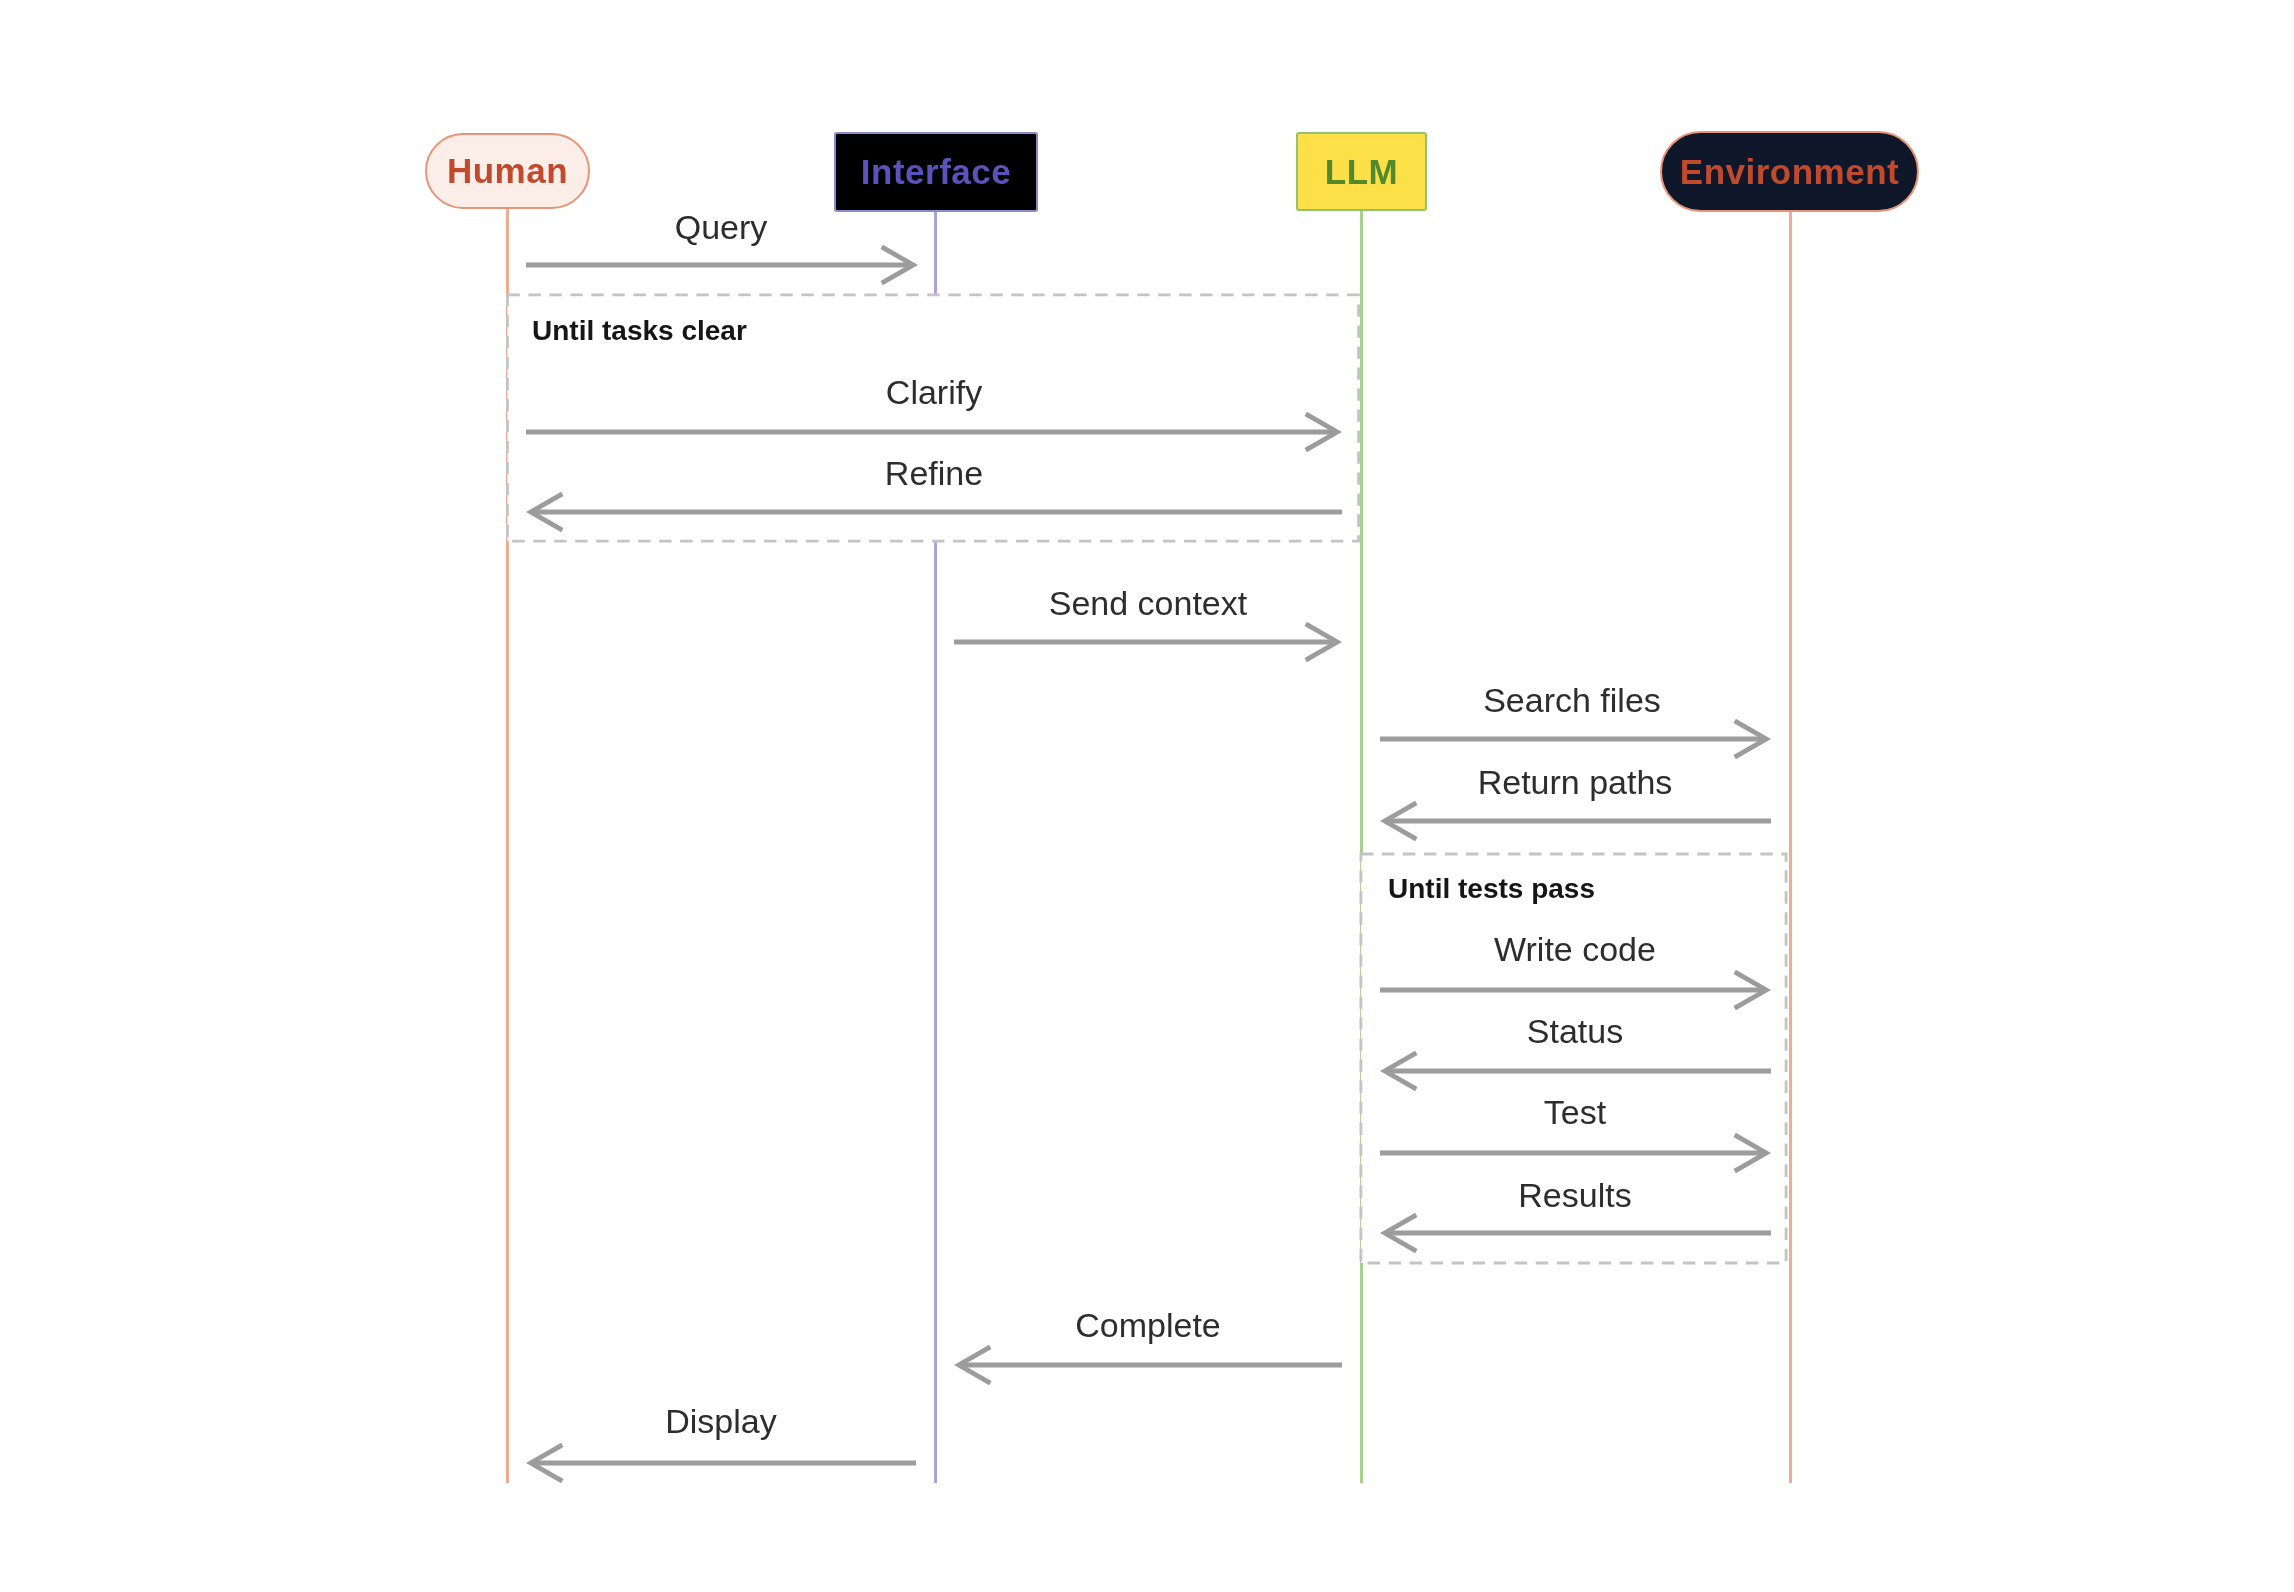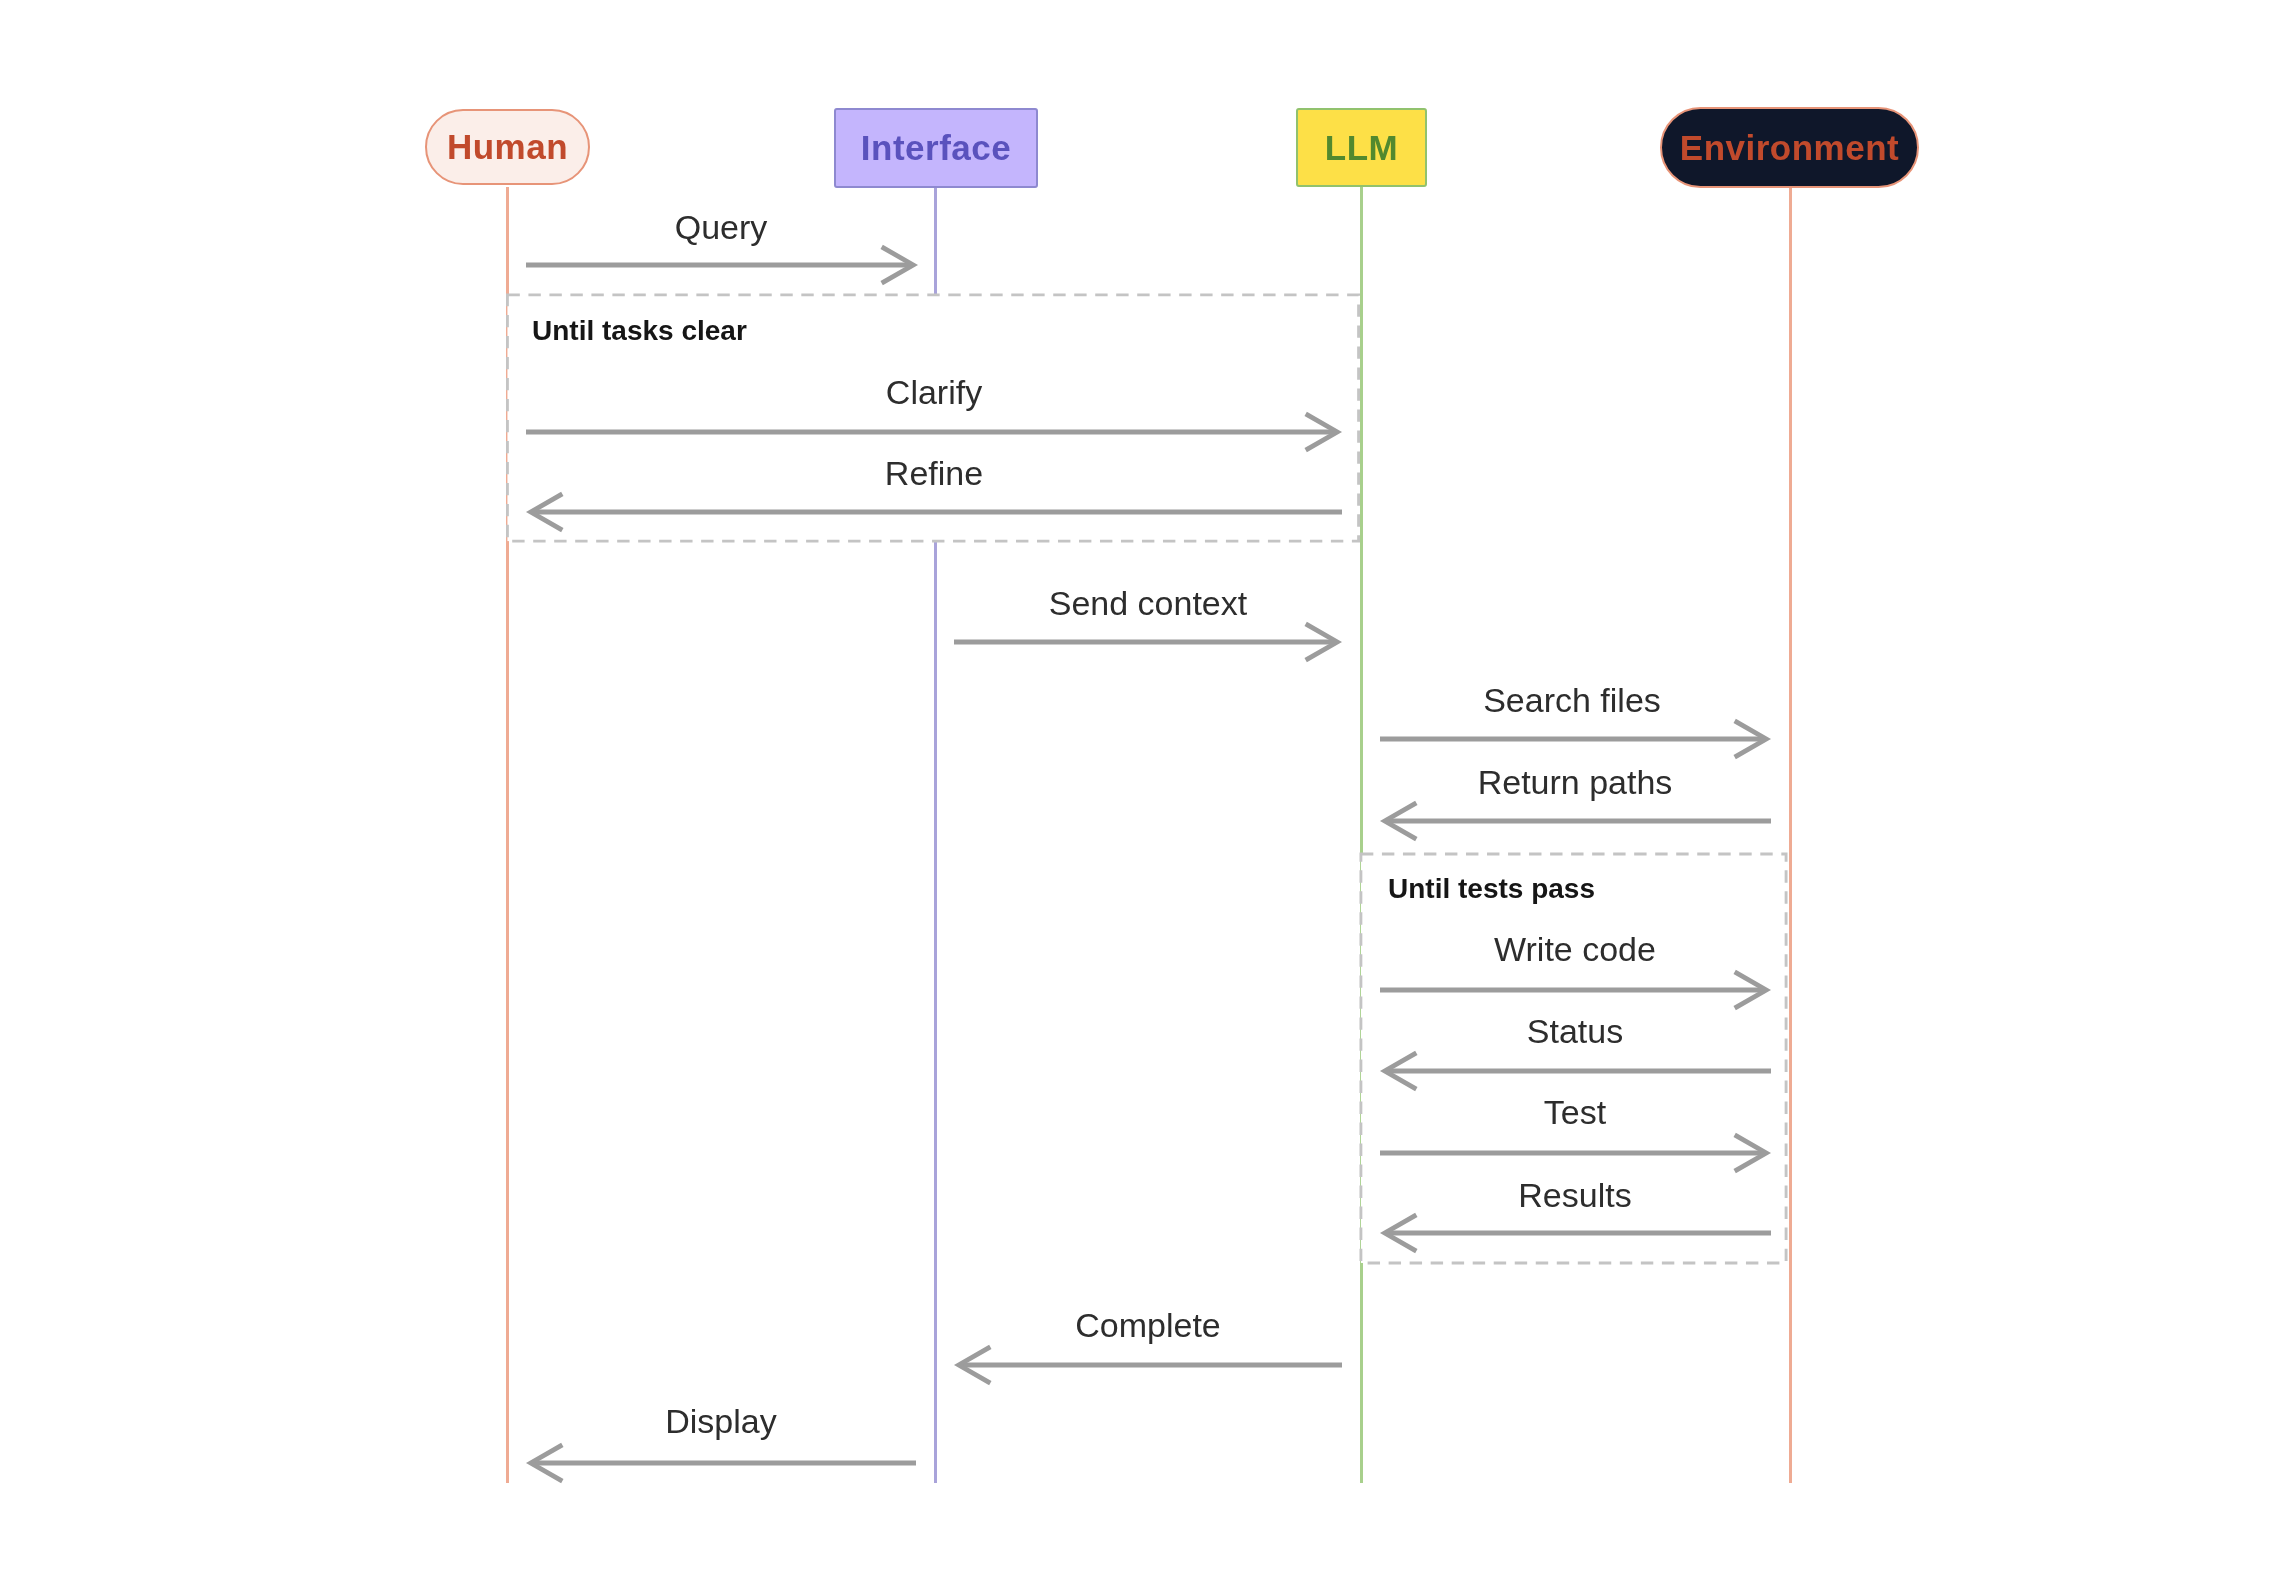--- a/index.html
+++ b/index.html
@@ -25,29 +25,30 @@
   .actor {
     position: absolute;
     display: flex;
     align-items: center;
     justify-content: center;
     font-size: 35px;
     font-weight: bold;
     z-index: 3;
     box-sizing: border-box;
     letter-spacing: 0.5px;
+    margin-top: 24px;
   }
   .actor-human {
     left: 425px; top: 109px; width: 165px; height: 76px;
     background: #fbeee9; border: 2.9px solid #e79478; border-radius: 38px;
     color: #c14a2c;
   }
   .actor-interface {
     left: 834px; top: 108px; width: 204px; height: 80px;
-    background: #c4b5fd; border: 2.9px solid #8e89d0; border-radius: 2.9px;
+    background: #000000; border: 2.9px solid #8e89d0; border-radius: 2.9px;
     color: #5a52bd;
   }
   .actor-llm {
     left: 1296px; top: 108px; width: 131px; height: 79px;
     background: #fde047; border: 2.9px solid #91c26d; border-radius: 2.9px;
     color: #52892e;
   }
   .actor-environment {
     left: 1660px; top: 107px; width: 259px; height: 81px;
     background: #0f172a; border: 2.9px solid #e79478; border-radius: 41px;

